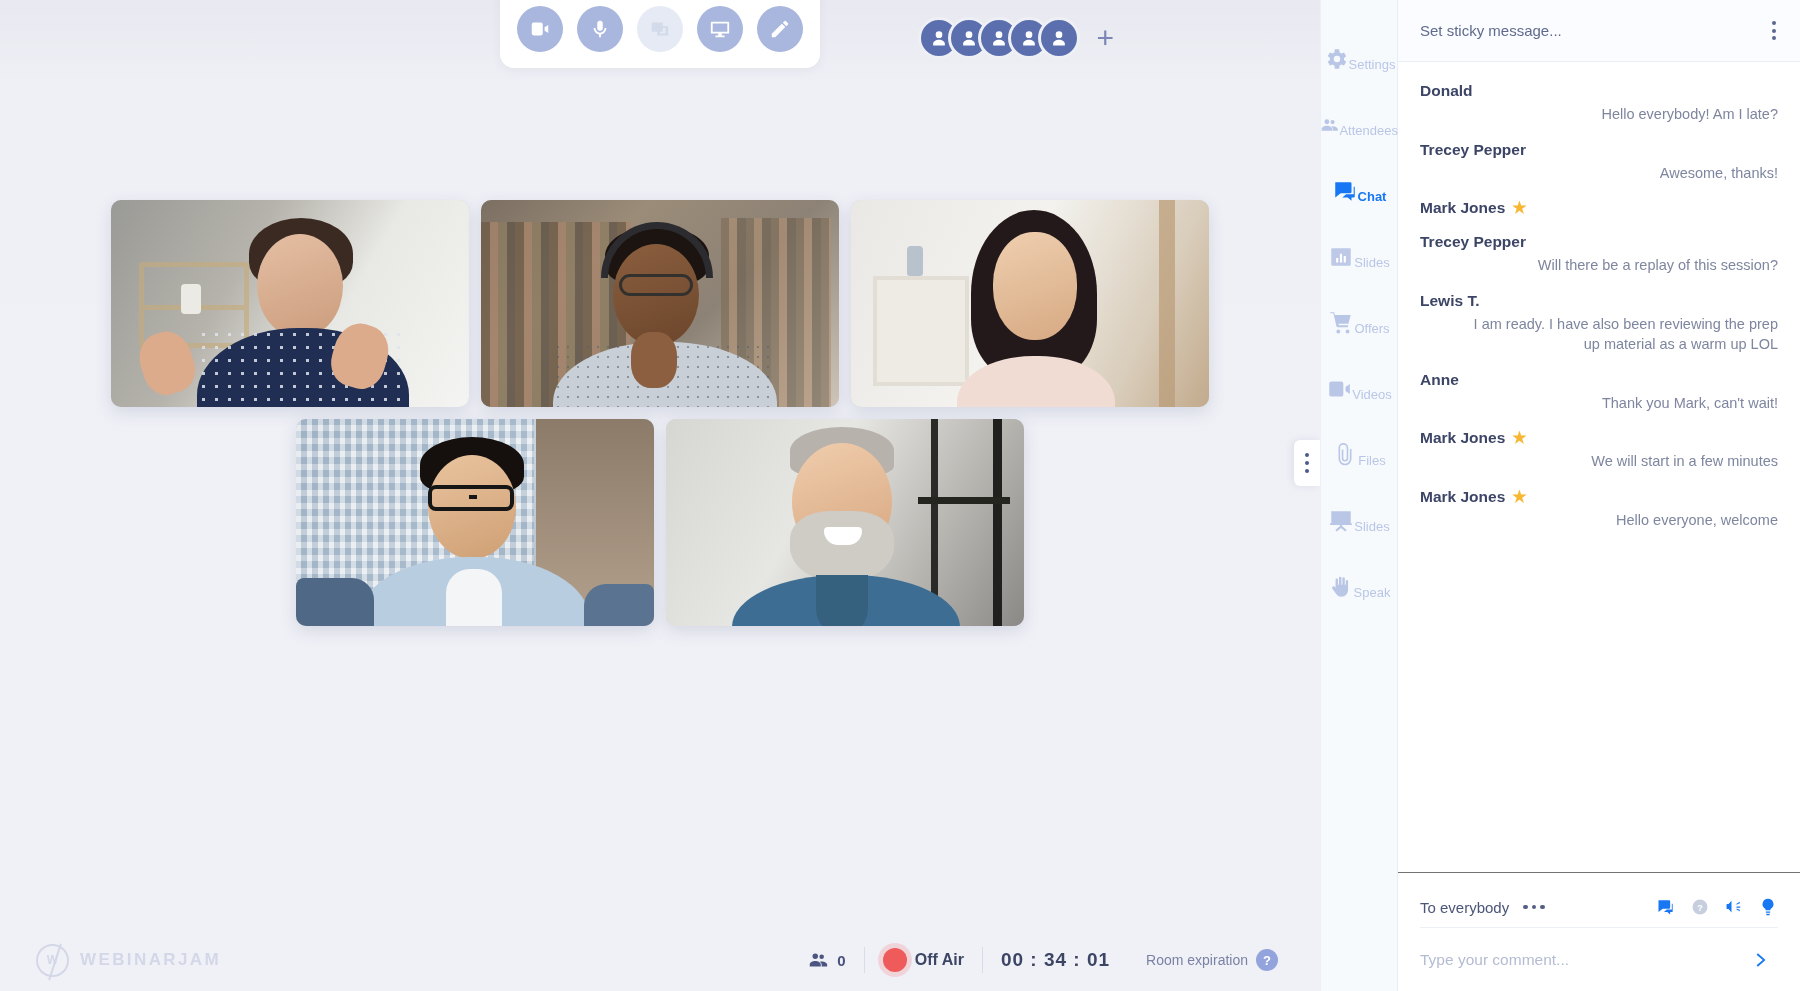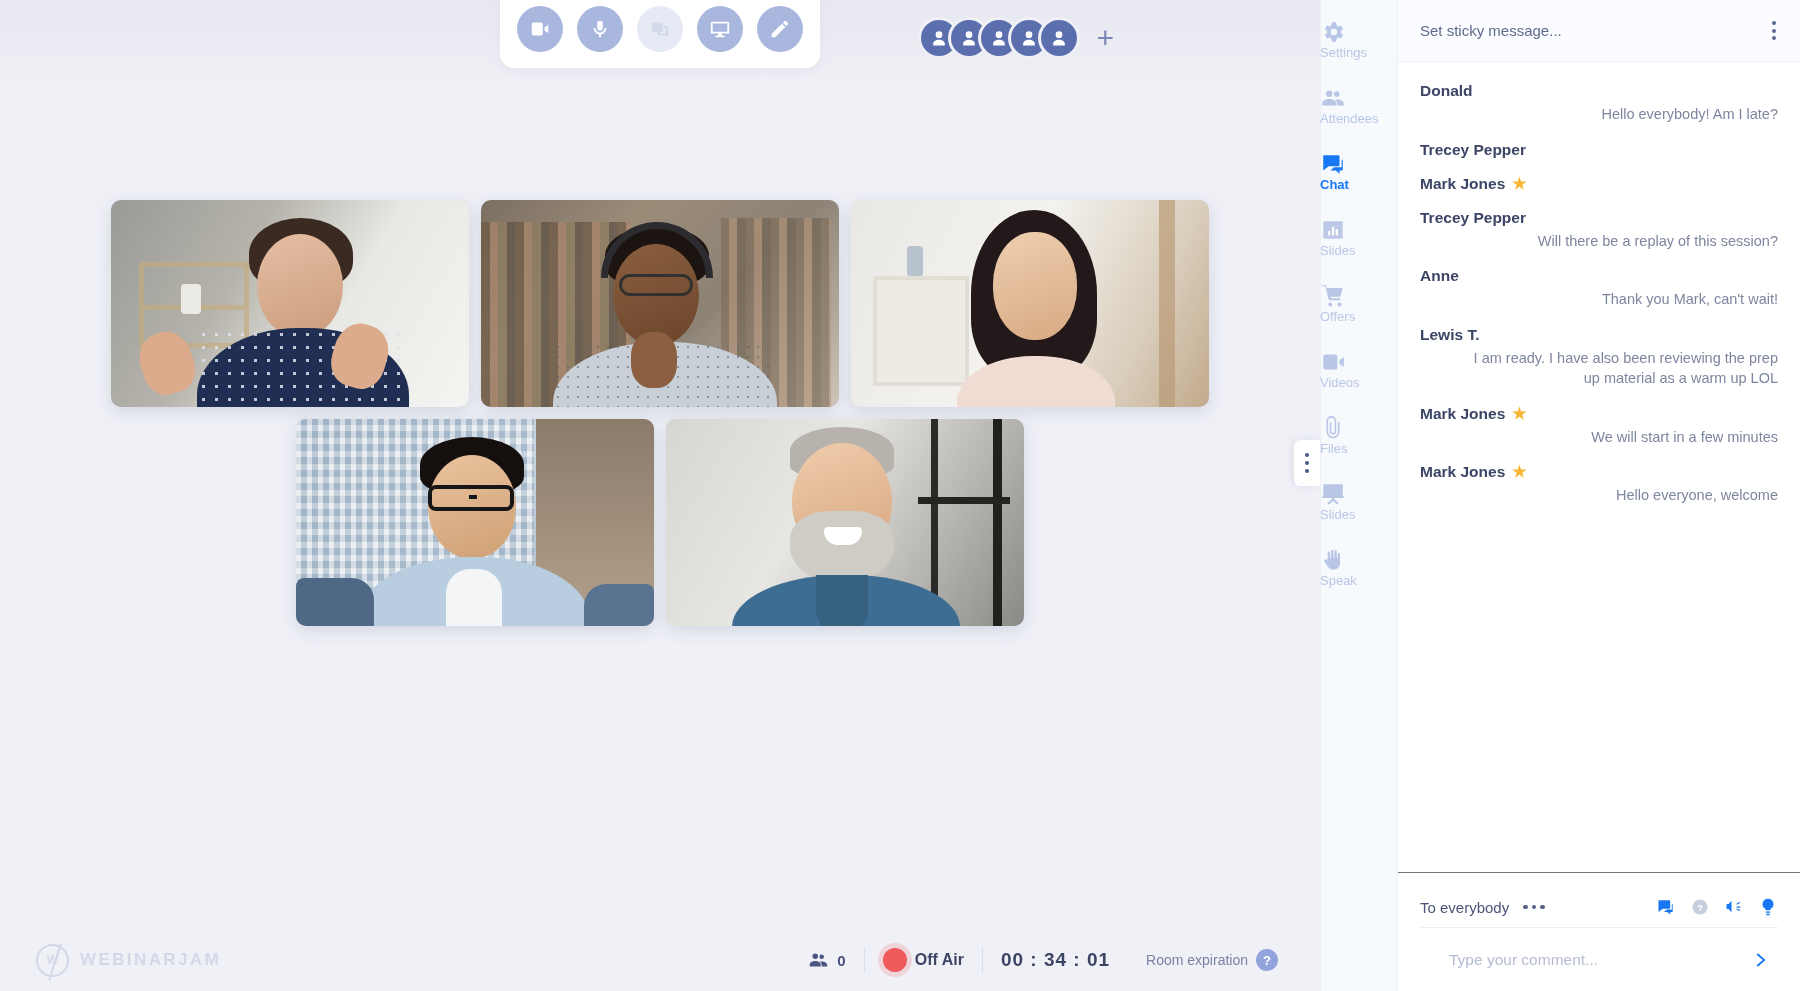--- a/index.html
+++ b/index.html
@@ -225,22 +225,22 @@
     background: #f7fafd;
     border-left: 1px solid #eceff6;
     border-right: 1px solid #e9edf5;
     padding-top: 6px;
     display: flex; flex-direction: column;
     align-items: center;
     flex: 0 0 78px;
   }
   .rail-item {
     width: 78px; height: 66px;
-    display: flex; flex-direction: column;
-    align-items: flex-start; justify-content: center;
+    display: flex; flex-direction: row;
+    align-items: flex-end; justify-content: center;
     cursor: pointer;
     color: #b9c6e6;
   }
   .rail-item svg { fill: #b9c6e6; }
   .rail-item span { font-size: 13px; color:#b9c6e6; }
   .rail-item.active svg { fill: #1877f2; }
   .rail-item.active span { color:#1877f2; font-weight:700; }
 
   
   .chat-panel {
@@ -291,21 +291,20 @@
   .composer {
     border-top: 1px solid #eceff6;
     height: 64px;
     display:flex; align-items:center;
   }
   .composer input {
     flex:1; border:none; outline:none;
     font-size:15.5px; color:#4b5578;
     font-family: "Liberation Sans", sans-serif;
     background: transparent;
-    margin-left: 29px;
   }
   .composer input::placeholder { color:#b4bcd2; }
   .send-btn { background:none; border:none; cursor:pointer; padding:6px; display:flex; }
   .send-btn svg { fill:#1877f2; }
 </style>
 </head>
 <body>
 
 <div class="app">
 
@@ -561,44 +560,45 @@
       <div class="msg">
         <div class="msg-author">
             <span>Donald</span>
           </div>
         <div class="msg-text">Hello everybody! Am I late?</div>
       </div>
       <div class="msg">
         <div class="msg-author">
             <span>Trecey Pepper</span>
           </div>
+        <div class="msg-text">Awesome, thanks!</div>
       </div>
       <div class="msg">
         <div class="msg-author">
             <span>Mark Jones</span>
             <span class="star">★</span>
           </div>
       </div>
       <div class="msg">
         <div class="msg-author">
             <span>Trecey Pepper</span>
           </div>
         <div class="msg-text">Will there be a replay of this session?</div>
       </div>
       <div class="msg">
         <div class="msg-author">
+            <span>Lewis T.</span>
+          </div>
+        <div class="msg-text">I am ready. I have also been reviewing the prep up material as a warm up LOL</div>
+      </div>
+      <div class="msg">
+        <div class="msg-author">
             <span>Anne</span>
           </div>
         <div class="msg-text">Thank you Mark, can't wait!</div>
-      </div>
-      <div class="msg">
-        <div class="msg-author">
-            <span>Lewis T.</span>
-          </div>
-        <div class="msg-text">I am ready. I have also been reviewing the prep up material as a warm up LOL</div>
       </div>
       <div class="msg">
         <div class="msg-author">
             <span>Mark Jones</span>
             <span class="star">★</span>
           </div>
         <div class="msg-text">We will start in a few minutes</div>
       </div>
       <div class="msg">
         <div class="msg-author">

